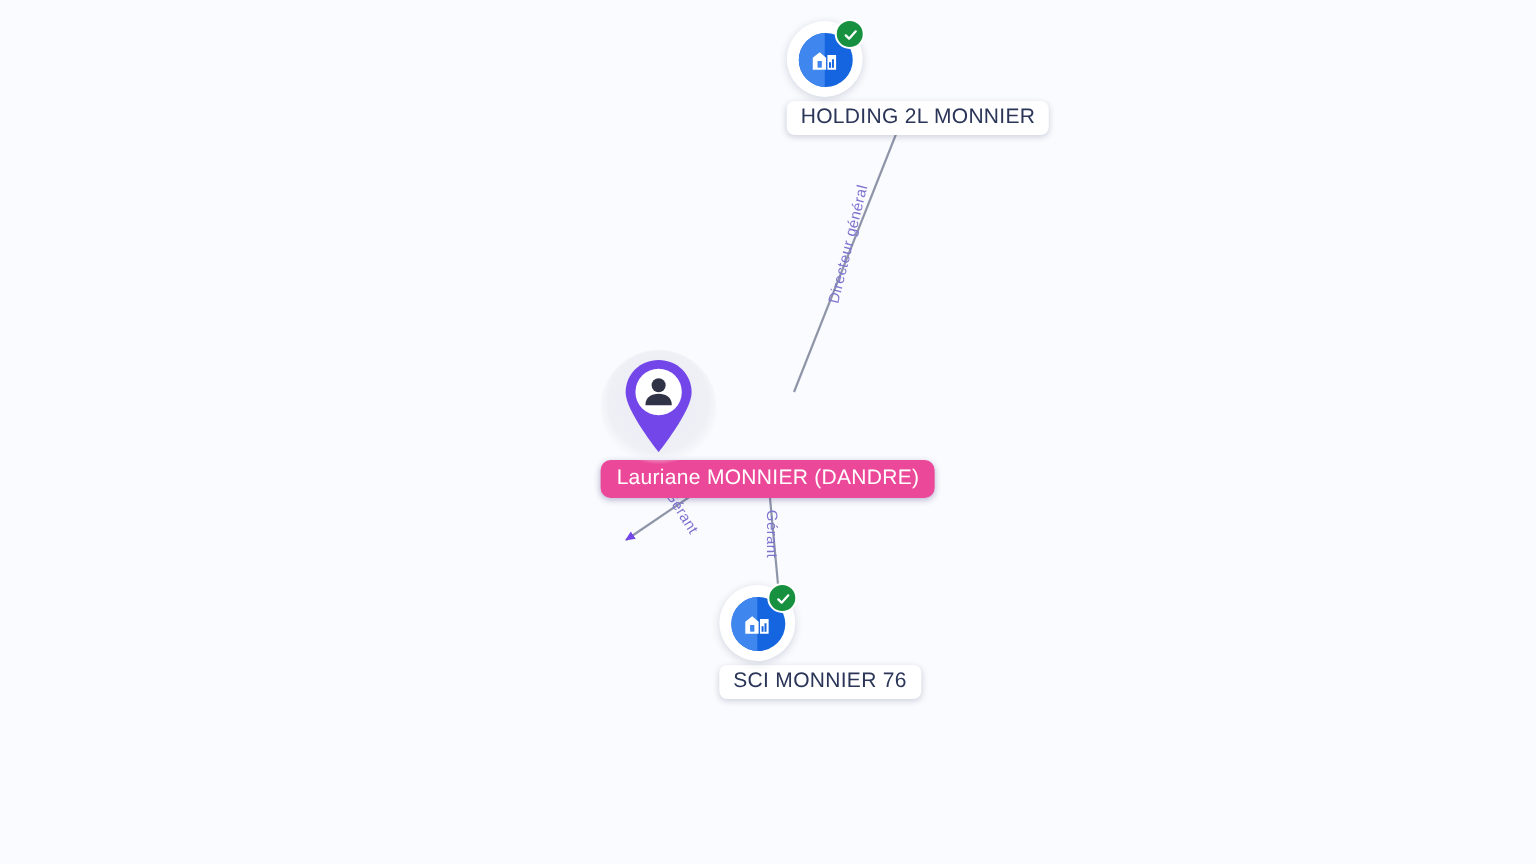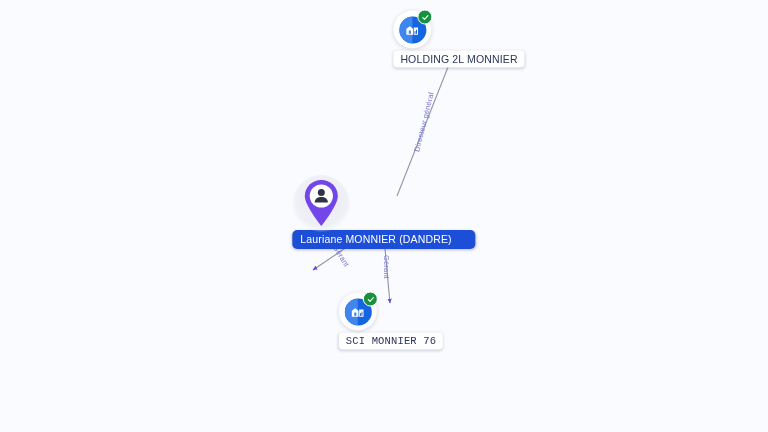--- a/index.html
+++ b/index.html
@@ -110,25 +110,25 @@
     line-height: 12px;
     white-space: nowrap;
     letter-spacing: 0.15px;
   }
   .node-label.company {
     background: #ffffff;
     color: #2a3558;
     box-shadow: 0 1px 3px rgba(30,40,90,0.20);
   }
   .node-label.person {
-    background: #1d4ed8;
+    background: #ec4899;
     color: #ffffff;
     box-shadow: 0 1px 3px rgba(40,20,110,0.30);
     margin-top: -3px;
-    padding: 3px 24px 4px 8px;
+    padding: 3px 8px 4px 8px;
     border-radius: 5px;
     font-size: 10.5px;
   }
   .edge-label {
     position: absolute;
     font-size: 7.5px;
     color: #7d74d0;
     white-space: nowrap;
     letter-spacing: 0.2px;
     transform-origin: 50% 50%;
@@ -186,21 +186,21 @@
           <circle cx="19" cy="17" r="11.6" fill="#ffffff"></circle>
           <circle cx="19" cy="13.6" r="3.5" fill="#303346"></circle>
           <path d="M12.4 23.6 C12.4 19.6 15.4 17.9 19 17.9 C22.6 17.9 25.6 19.6 25.6 23.6 Z" fill="#303346"></path>
         </svg>
       </div>
     </div>
     <div class="node-label person">Lauriane MONNIER (DANDRE)</div>
   </div>
 
 
-  <div class="node" id="node-3" style="left: 391px; top: 321px; font-family: Liberation Mono, monospace;">
+  <div class="node" id="node-3" style="left: 410px; top: 321px;">
     <div class="company-marker">
       <div class="company-disc">
         <svg width="16" height="16" viewBox="0 0 24 24" aria-hidden="true">
           <path d="M3 20 V11 L8.2 7 L13 11 V20 Z" fill="#ffffff"></path>
           <path d="M14 20 V9 H20.5 V20 Z" fill="#ffffff"></path>
           <rect x="15.2" y="14.4" width="1.5" height="4.2" fill="#1565e0"></rect>
           <rect x="17.4" y="12.2" width="1.5" height="6.4" fill="#1565e0"></rect>
           <rect x="6.6" y="13.5" width="3.2" height="5" fill="#3f86ee"></rect>
         </svg>
       </div>

